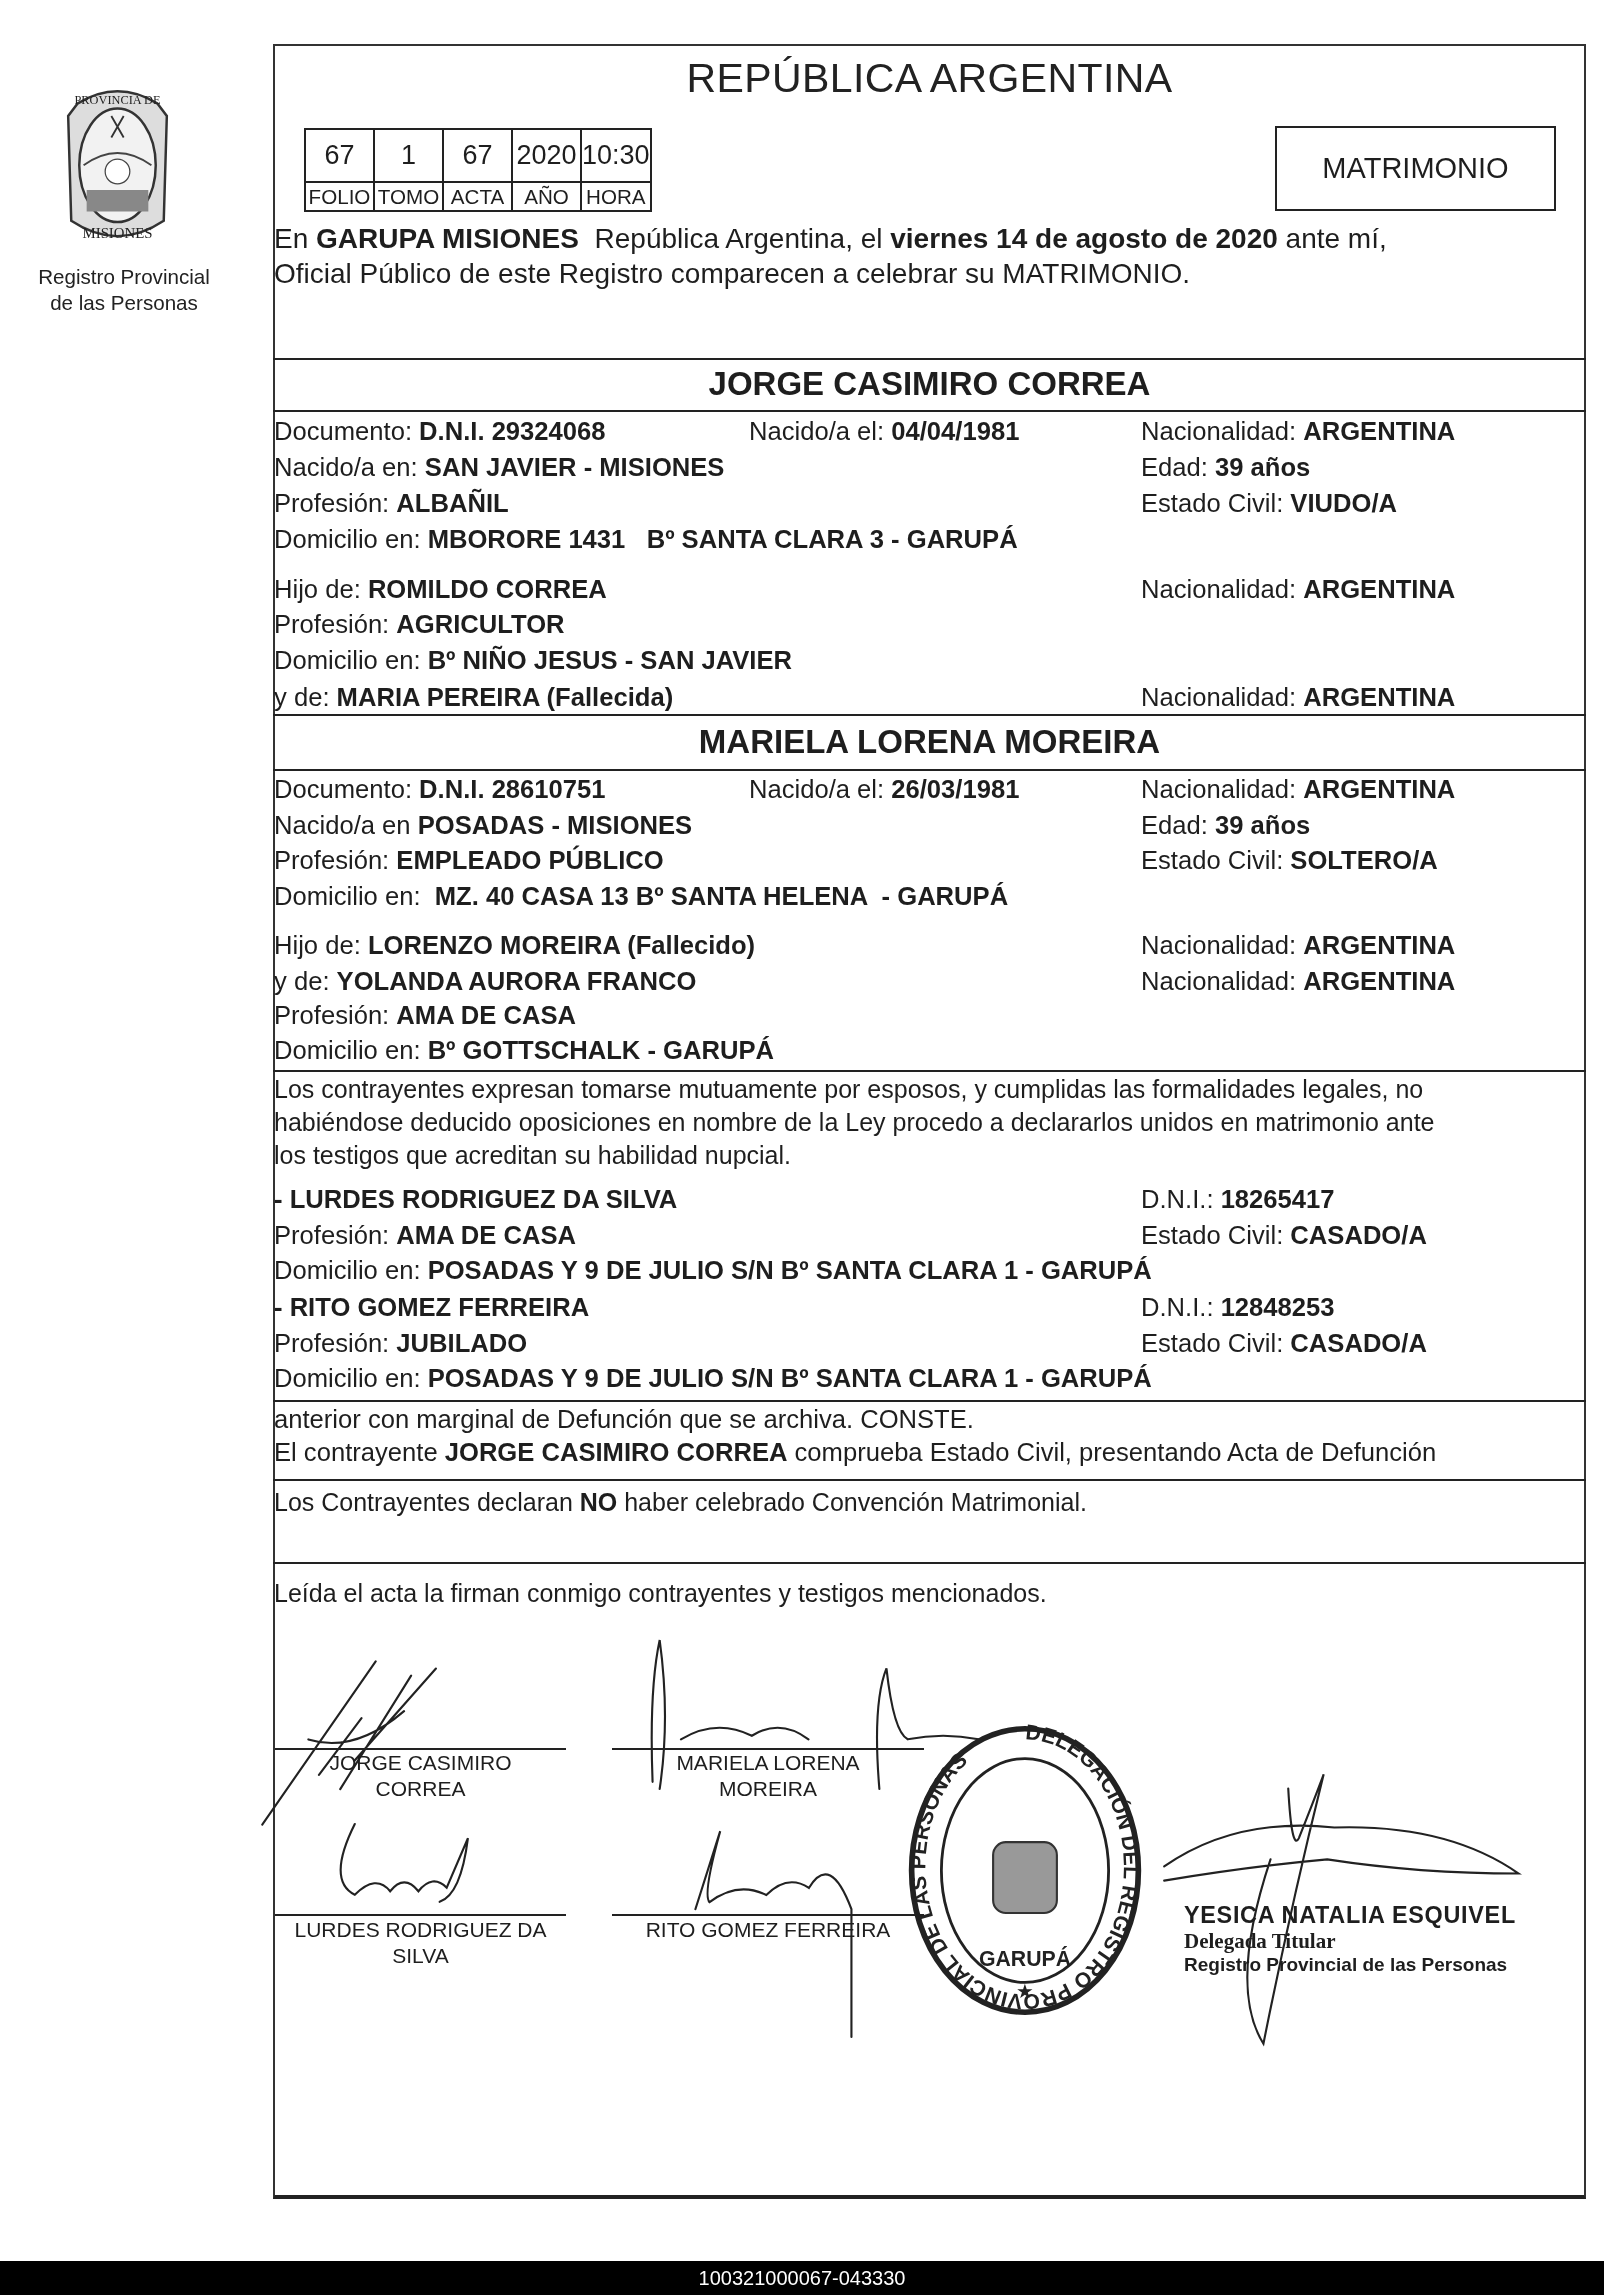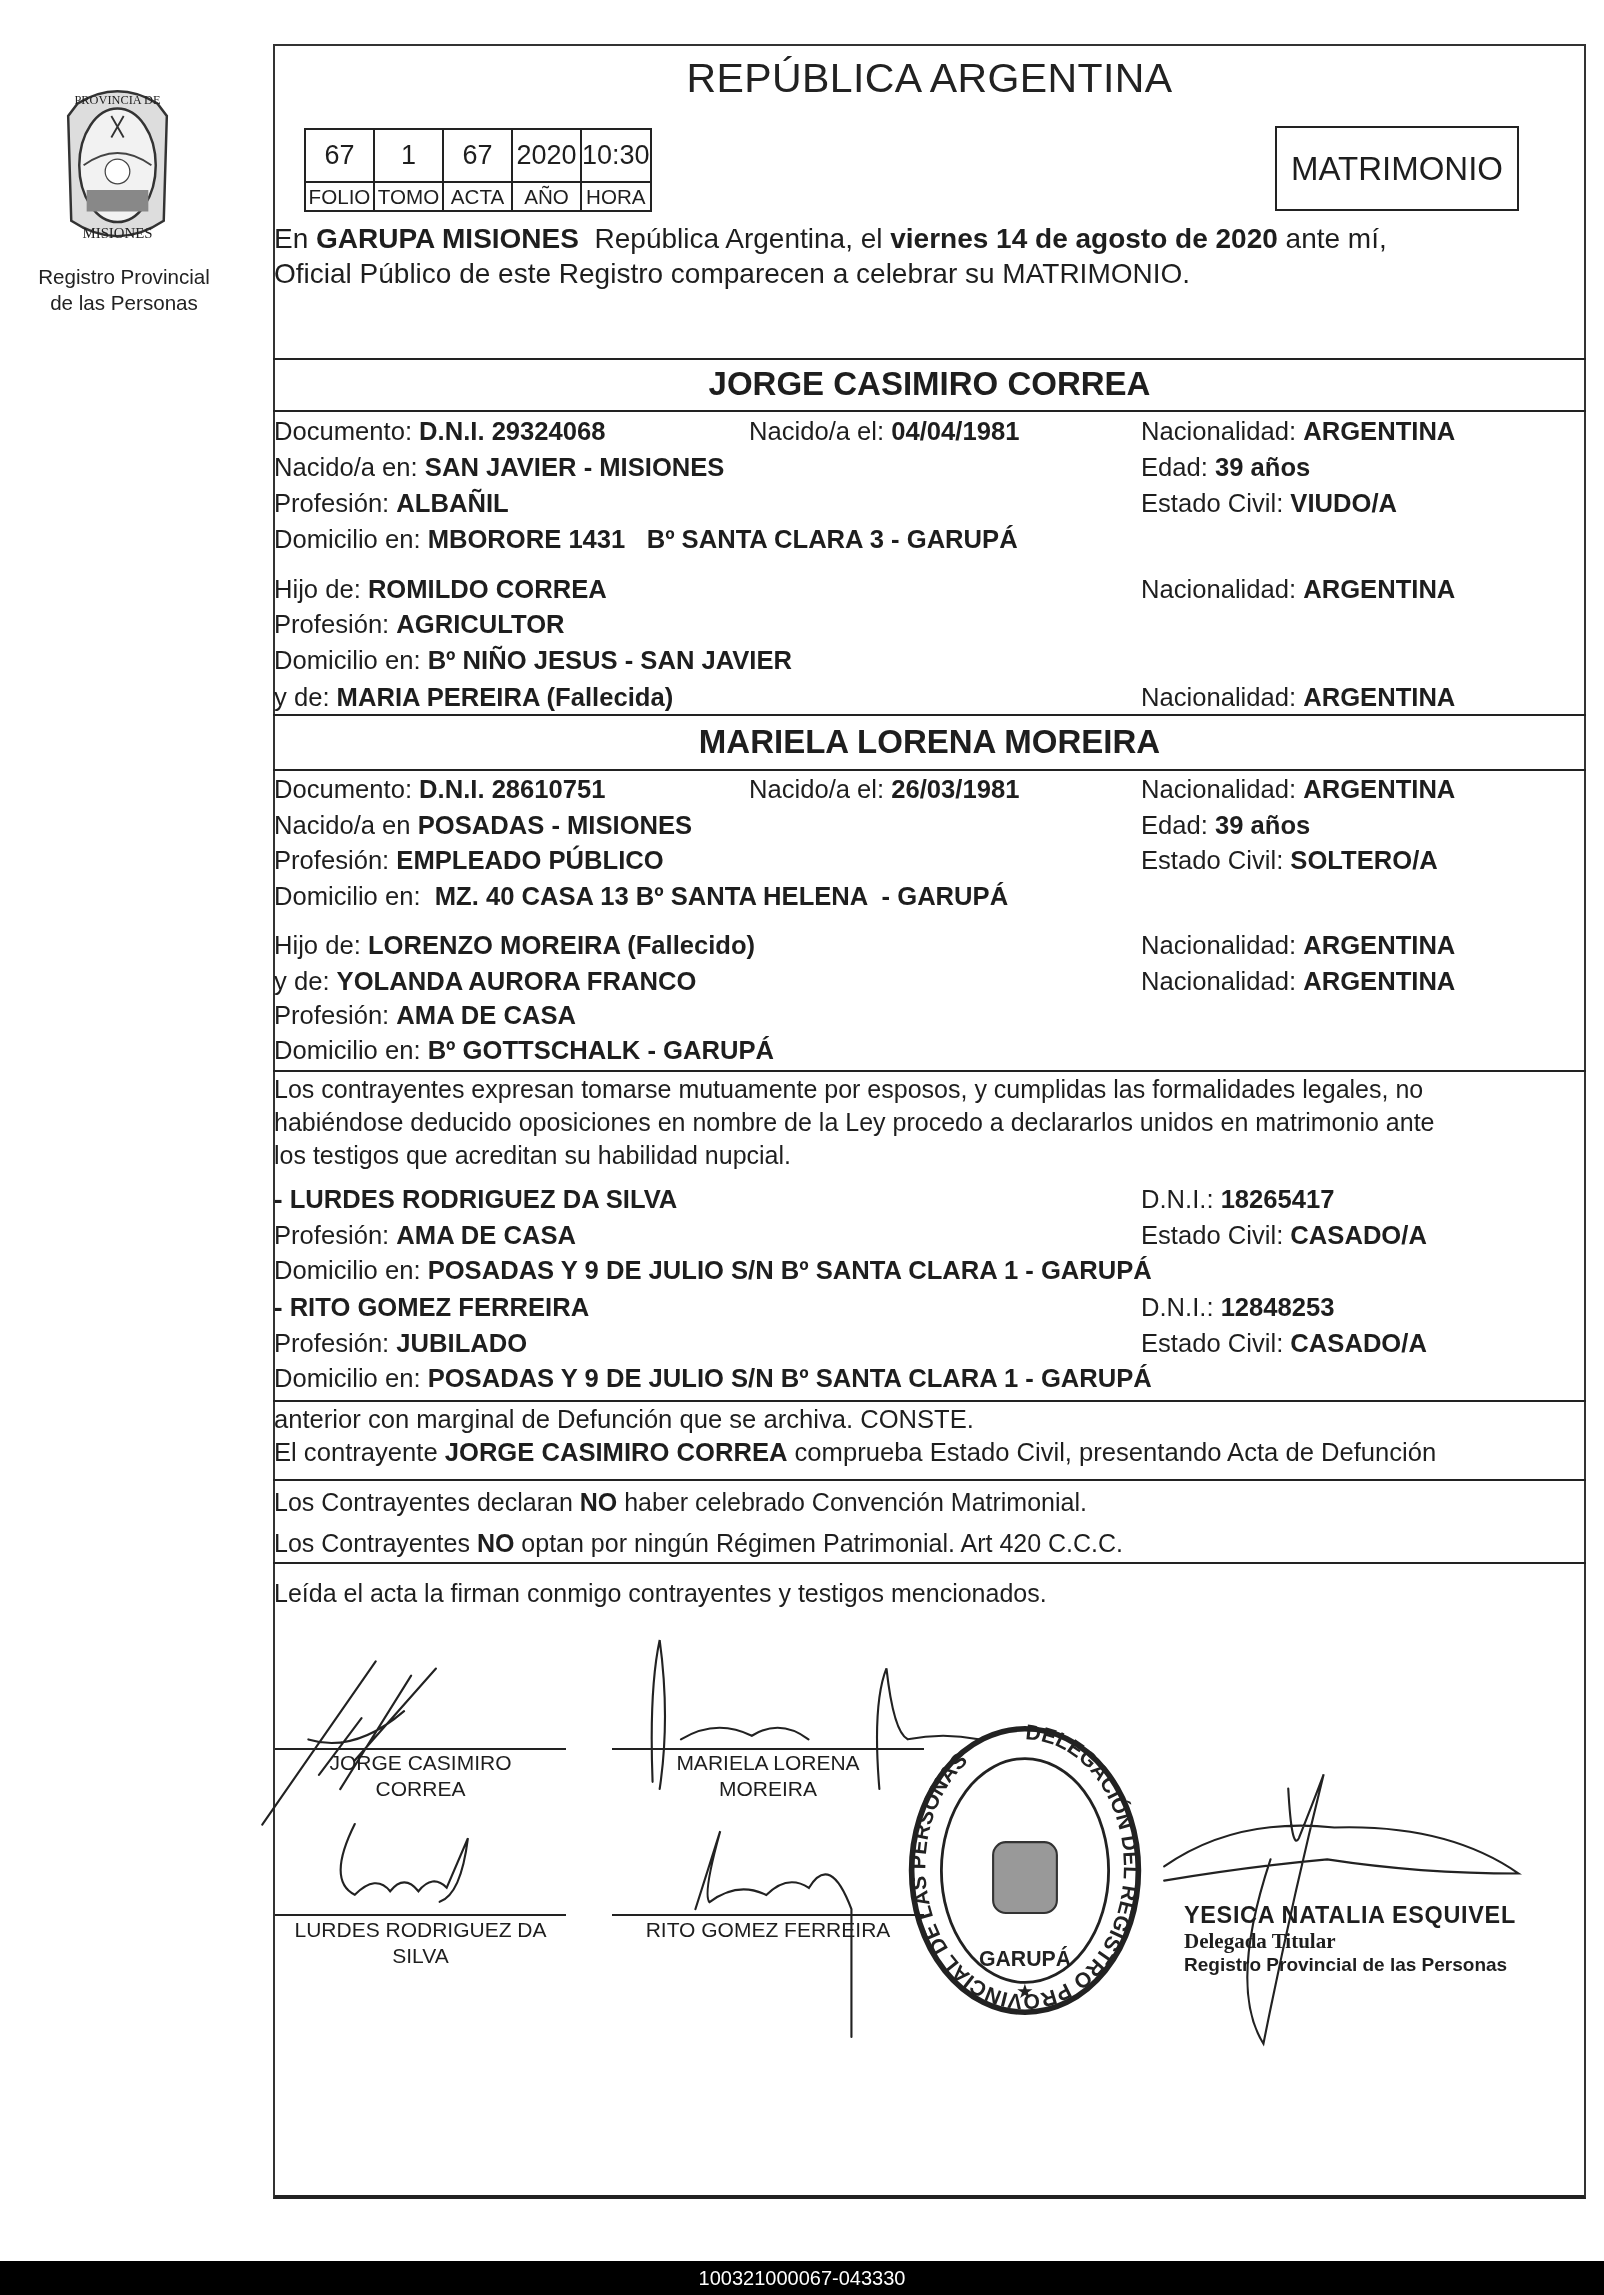--- a/index.html
+++ b/index.html
@@ -19,21 +19,21 @@
   .frame { left: 273px; top: 44px; width: 1313px; height: 2155px; border-left: 2.1px solid #333; border-right: 2.1px solid #333; border-top: 2.8px solid #333; border-bottom: 4.3px solid #222; box-sizing: border-box; }
 
   .title { left: 273px; width: 1313px; top: 55px; text-align: center; font-size: 41px; letter-spacing: 0.4px; color: #222; }
 
   
   .reg-table { left: 304px; top: 128px; border-collapse: collapse; }
   .reg-table td { border: 2.1px solid #222; text-align: center; font-size: 24px; width: 67px; padding: 0; }
   .reg-table tr.vals td { height: 51px; font-size: 27px; border-radius: 20px; }
   .reg-table tr.labels td { height: 27px; font-size: 20.6px; }
 
-  .kind-box { left: 1275px; top: 126px; width: 244px; height: 85px; border: 2.1px solid #222; box-sizing: border-box; display: flex; align-items: center; justify-content: center; font-size: 33px; }
+  .kind-box { left: 1275px; top: 126px; width: 281px; height: 85px; border: 2.1px solid #222; box-sizing: border-box; display: flex; align-items: center; justify-content: center; font-size: 29px; }
 
   .intro { left: 274px; top: 221px; width: 1310px; font-size: 28px; line-height: 35px; }
 
   .hline { left: 273px; width: 1313px; height: 0; border-top: 2.8px solid #222; }
 
   .name-bar { left: 273px; width: 1313px; text-align: center; font-size: 33px; font-weight: bold; }
 
   .row { left: 274px; font-size: 25.6px; line-height: 28px; white-space: nowrap; }
   .col2 { left: 749px; }
   .col3 { left: 1141px; }
@@ -168,21 +168,20 @@
 
 <div class="abs hline" style="top:1400px"></div>
 <div class="abs para" style="top:1403px;font-size:25.6px">
   <div>anterior con marginal de Defunción que se archiva. CONSTE.</div>
   <div><span>El contrayente </span><span class="b">JORGE CASIMIRO CORREA</span><span> comprueba Estado Civil, presentando Acta de Defunción</span></div>
 </div>
 
 <div class="abs hline" style="top:1479px"></div>
 <div class="abs para" style="top:1482px;font-size:25px;line-height:41px">
   <div><span>Los Contrayentes declaran </span><span class="b">NO</span><span> haber celebrado Convención Matrimonial.</span></div>
-  <div><span>Los Contrayentes </span><span class="b">NO</span><span> optan por ningún Régimen Patrimonial. Art 420 C.C.C.</span></div>
 </div>
 
 <div class="abs hline" style="top:1562px"></div>
 <div class="abs para" style="top:1577px;font-size:25px">Leída el acta la firman conmigo contrayentes y testigos mencionados.</div>
 
 <svg class="sig" style="left:241px;top:1647px;width:319px;height:192px" viewBox="0 0 450 270">
   <path d="M30 250 L190 20 M110 180 L170 100 M140 200 L240 40 M95 130 Q160 150 230 90 M160 160 L275 30"></path>
 </svg>
 <div class="abs sig-line" style="left:275px;top:1748px;width:291px"></div>
 <div class="abs sig-label" style="left:275px;top:1750px;width:291px">

